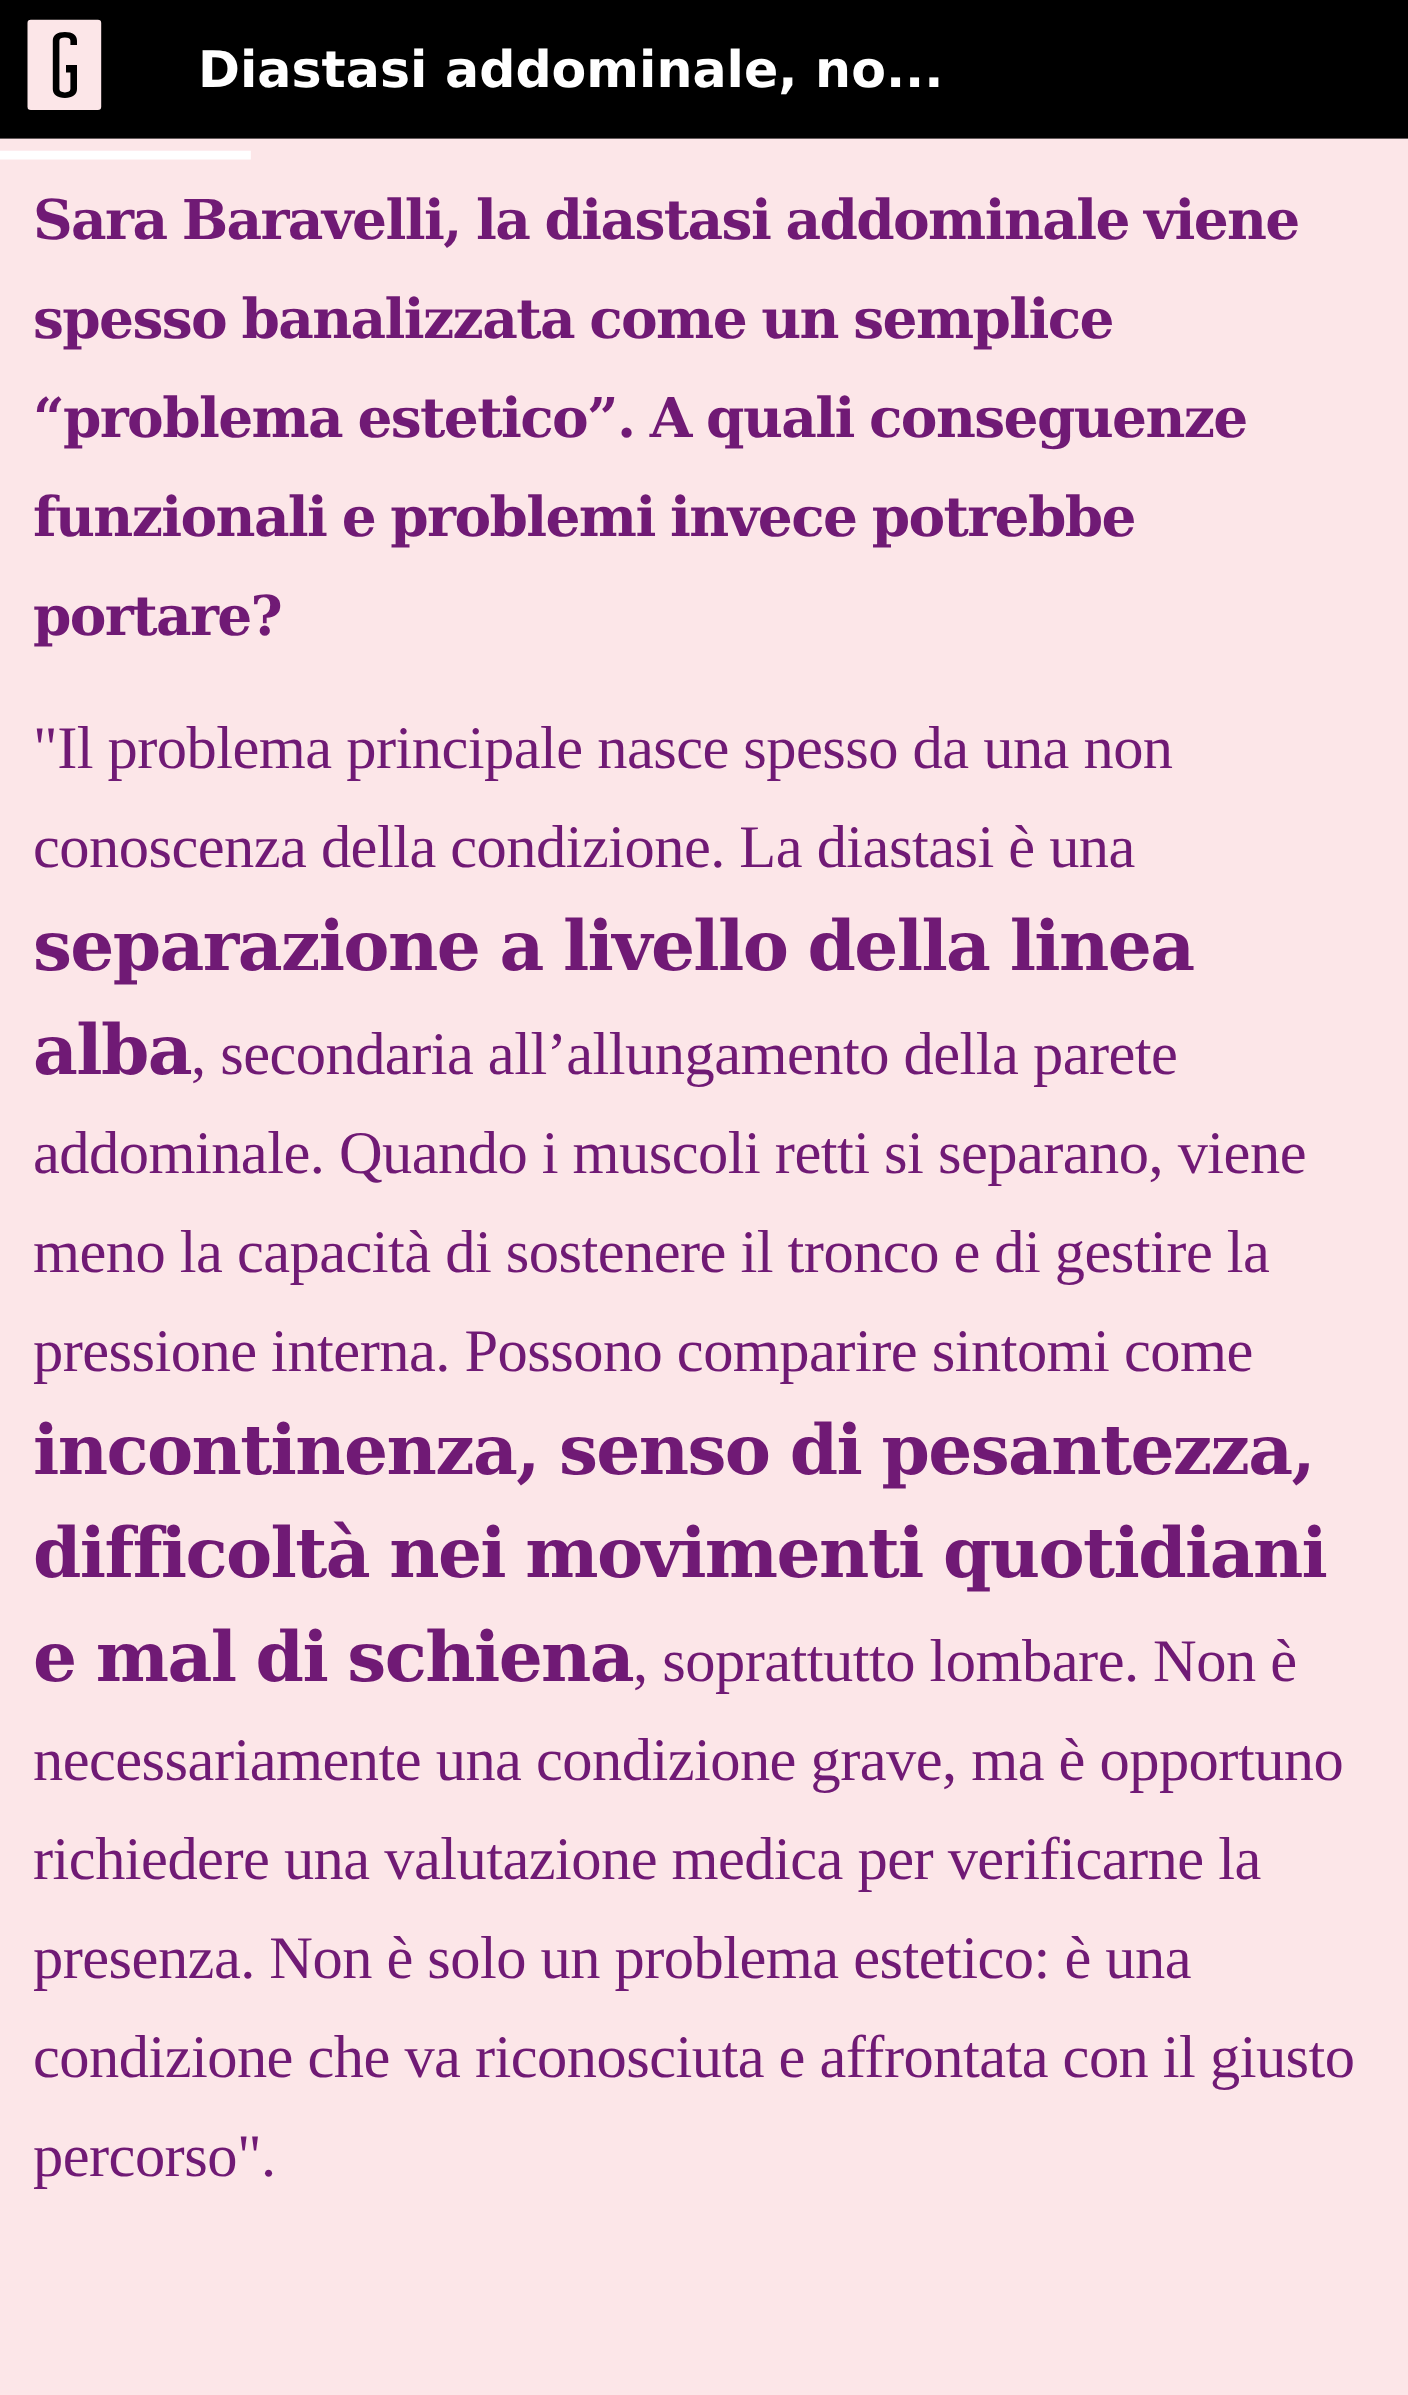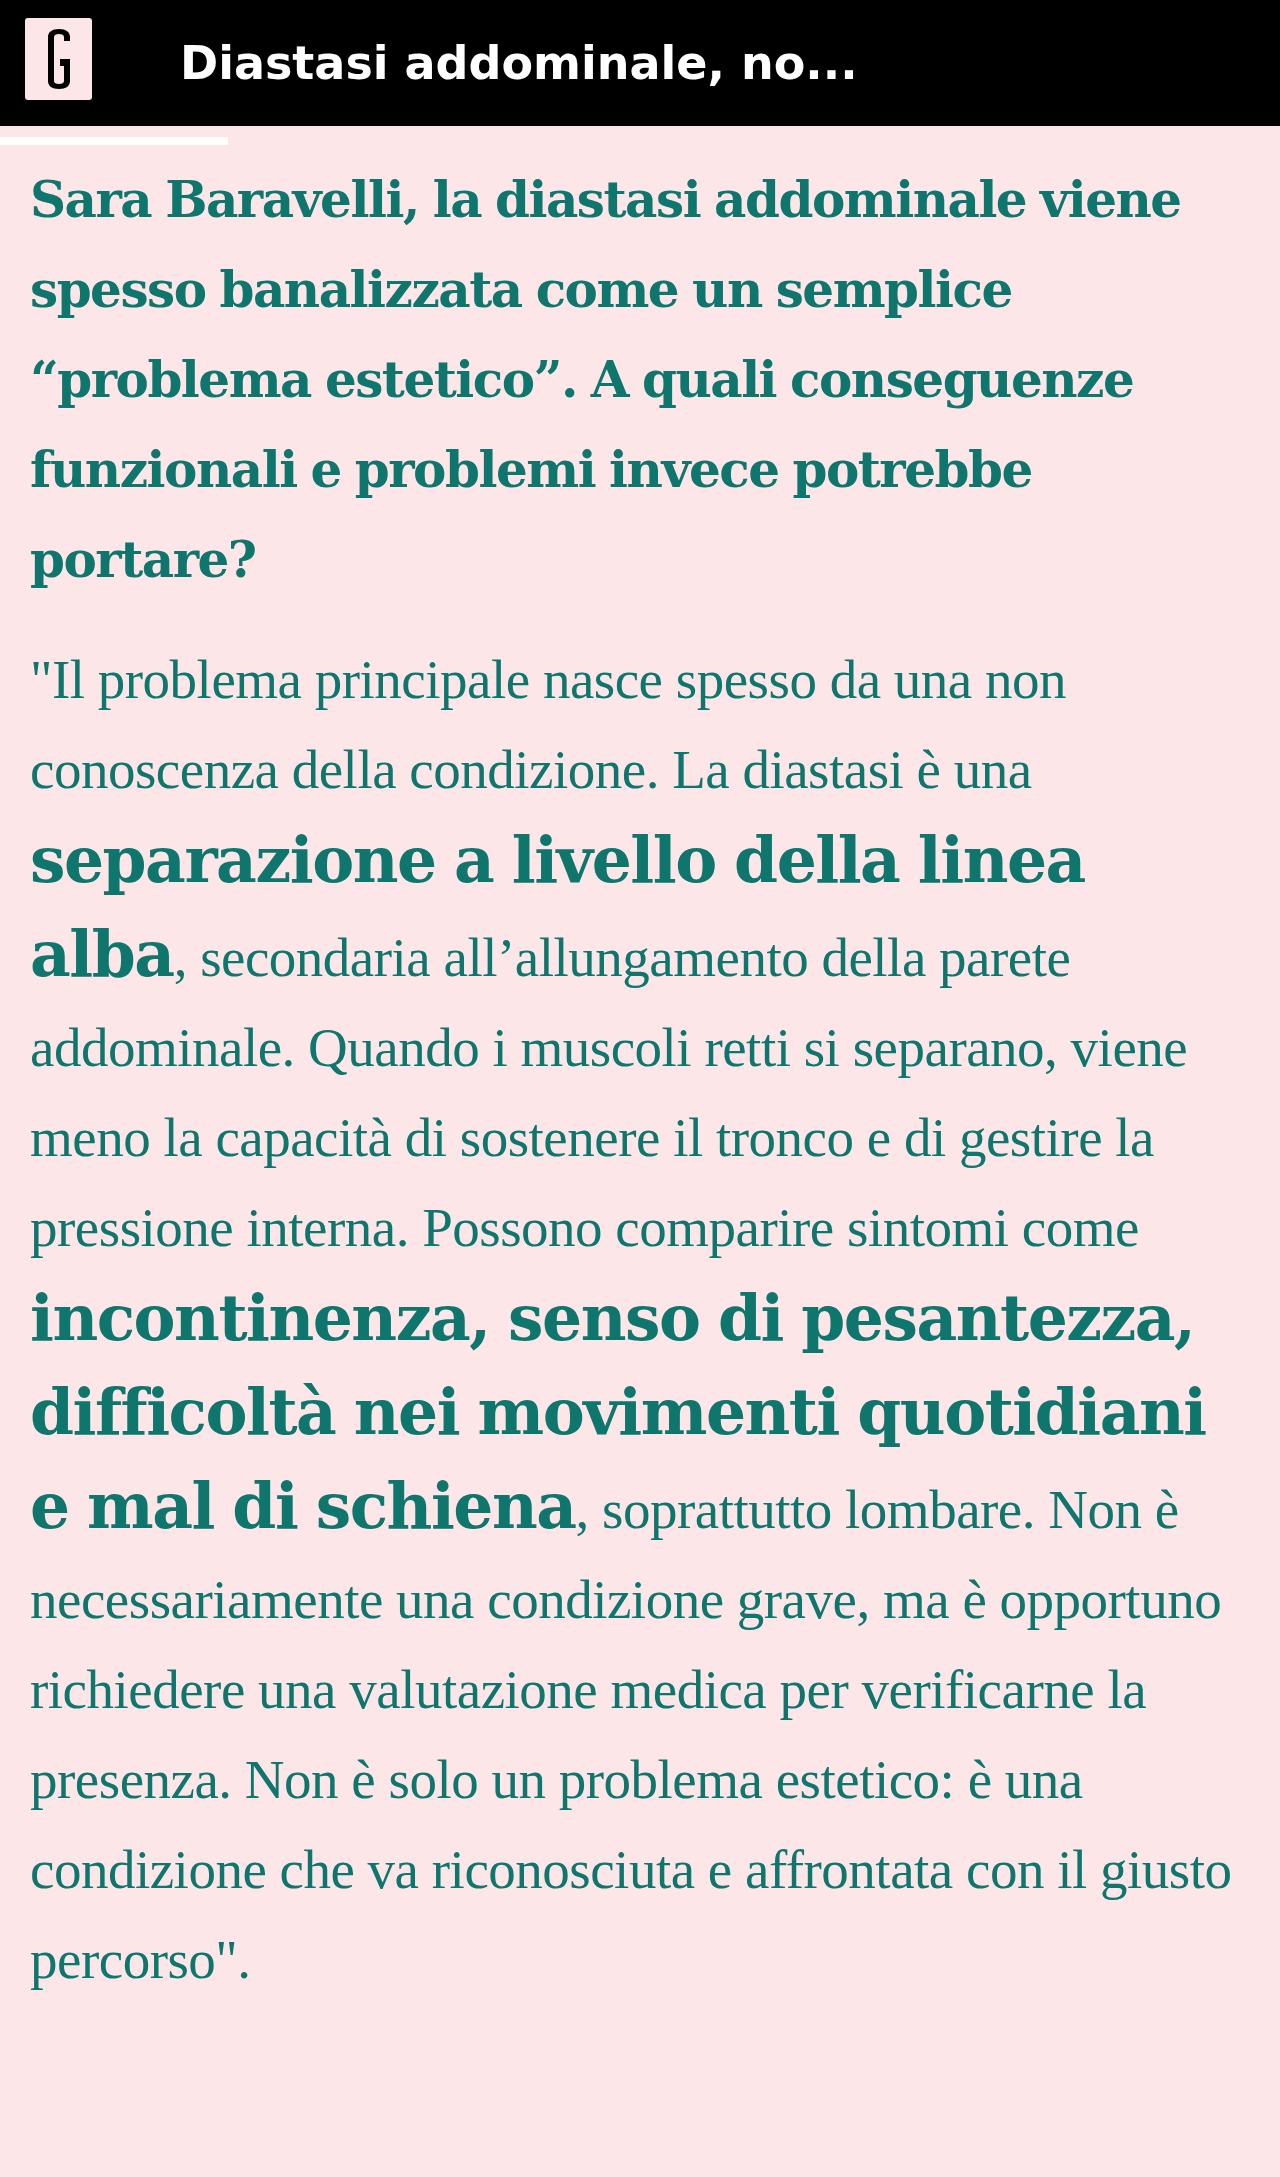--- a/index.html
+++ b/index.html
@@ -51,21 +51,21 @@
       top: 137px;
       width: 228px;
       height: 8px;
       background: #ffffff;
     }
     .content {
       position: absolute;
       left: 30px;
       top: 155px;
       width: 1220px;
-      color: #0f766e;
+      color: #701a75;
     }
     .question {
       font-family: "DejaVu Serif", serif;
       font-weight: bold;
       font-size: 50px;
       line-height: 90px;
       margin: 0;
       letter-spacing: -1.5px;
       word-spacing: -2px;
     }

